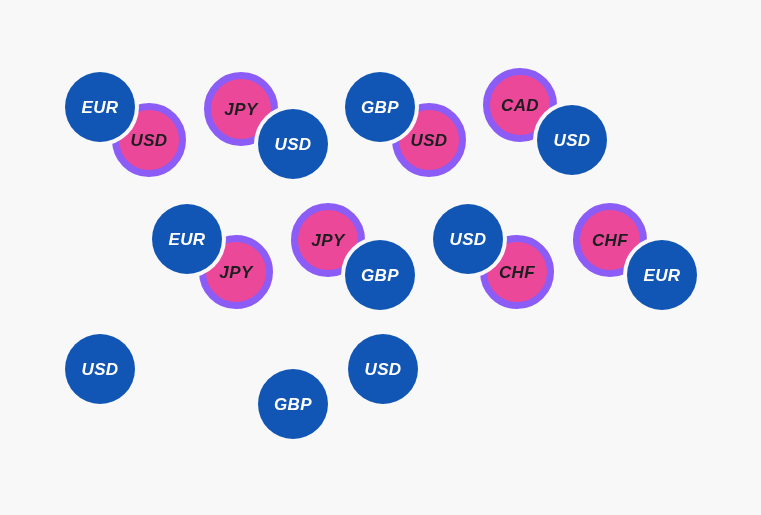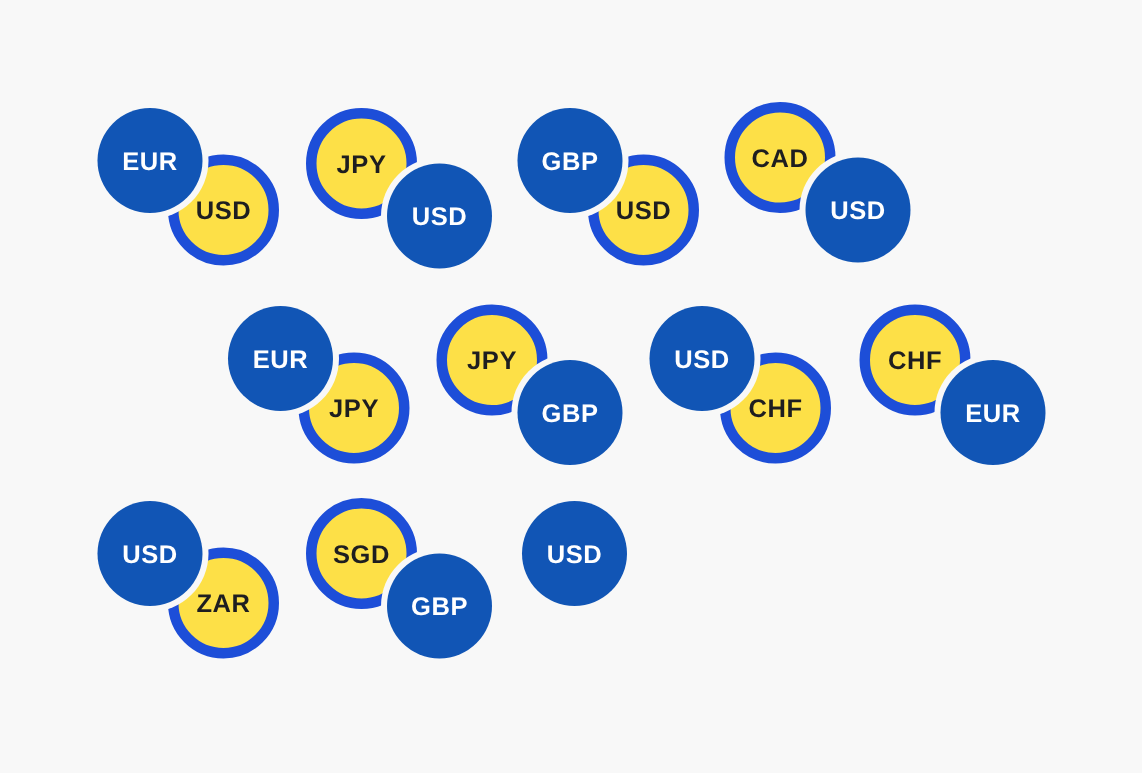--- a/index.html
+++ b/index.html
@@ -30,36 +30,37 @@
     align-items: center;
     justify-content: center;
     font-weight: 700;
     font-size: 17px;
     letter-spacing: 0.4px;
     box-sizing: border-box;
   }
   .circle .code {
     position: relative;
     top: 1px;
+    font-style: italic;
   }
   
   .blue {
     width: 70px;
     height: 70px;
     background: #1155b5;
     color: #ffffff;
     z-index: 2;
     box-shadow: 0 0 0 4px #f8f8f8;
   }
   
   .outline {
     width: 74px;
     height: 74px;
-    background: #fde047;
-    border: 7px solid #1d4ed8;
+    background: #ec4899;
+    border: 7px solid #8b5cf6;
     color: #1e1e20;
     z-index: 1;
   }
   
   .pos-first { left: 0; top: 0; }
   
   .pos-second.outline { left: 47px; top: 31px; }
   .pos-second.blue    { left: 54px; top: 37px; }
 
   
@@ -149,29 +150,23 @@
     </div>
     <div class="circle blue pos-second">
       <span class="code">EUR</span>
     </div>
   </div>
 
   <div class="pair p9">
     <div class="circle blue pos-first">
       <span class="code">USD</span>
     </div>
-    <div class="circle outline pos-second">
-      <span class="code">ZAR</span>
-    </div>
   </div>
 
   <div class="pair p10">
-    <div class="circle outline pos-first">
-      <span class="code">SGD</span>
-    </div>
     <div class="circle blue pos-second">
       <span class="code">GBP</span>
     </div>
   </div>
 
   <div class="pair p11">
     <div class="circle blue pos-first">
       <span class="code">USD</span>
     </div>
   </div>

